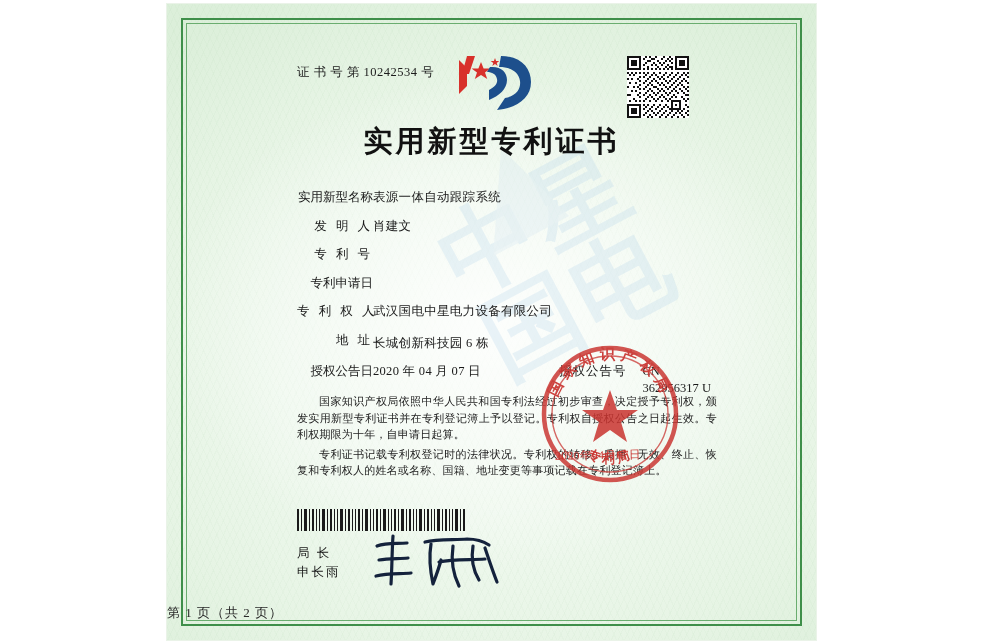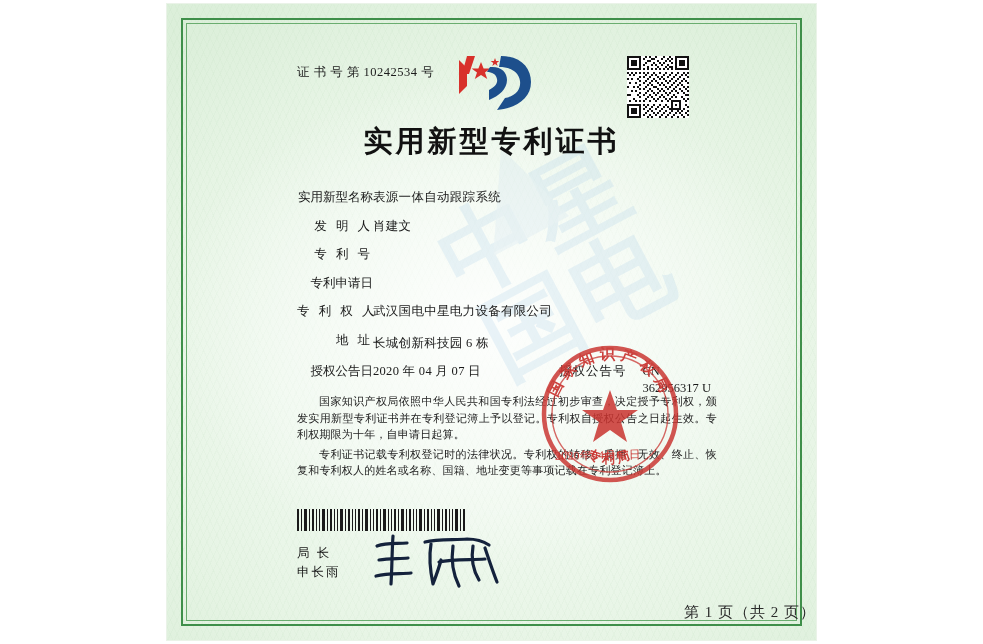--- a/index.html
+++ b/index.html
@@ -237,24 +237,24 @@
     font-size: 11.5px;
     color: #c9332f;
     letter-spacing: .5px;
     transform: rotate(-1deg);
   }
 
   
   .footer {
     position: absolute;
     left: 0;
-    right: 0;
+    right: 16px;
     bottom: 18px;
-    text-align: right;
-    font-size: 15px;
+    text-align: left;
+    font-size: 13px;
     color: #2a2a2a;
     letter-spacing: 1px;
   }
 </style>
 </head>
 <body>
 
 <div id="page">
 
   <div class="sheet">

